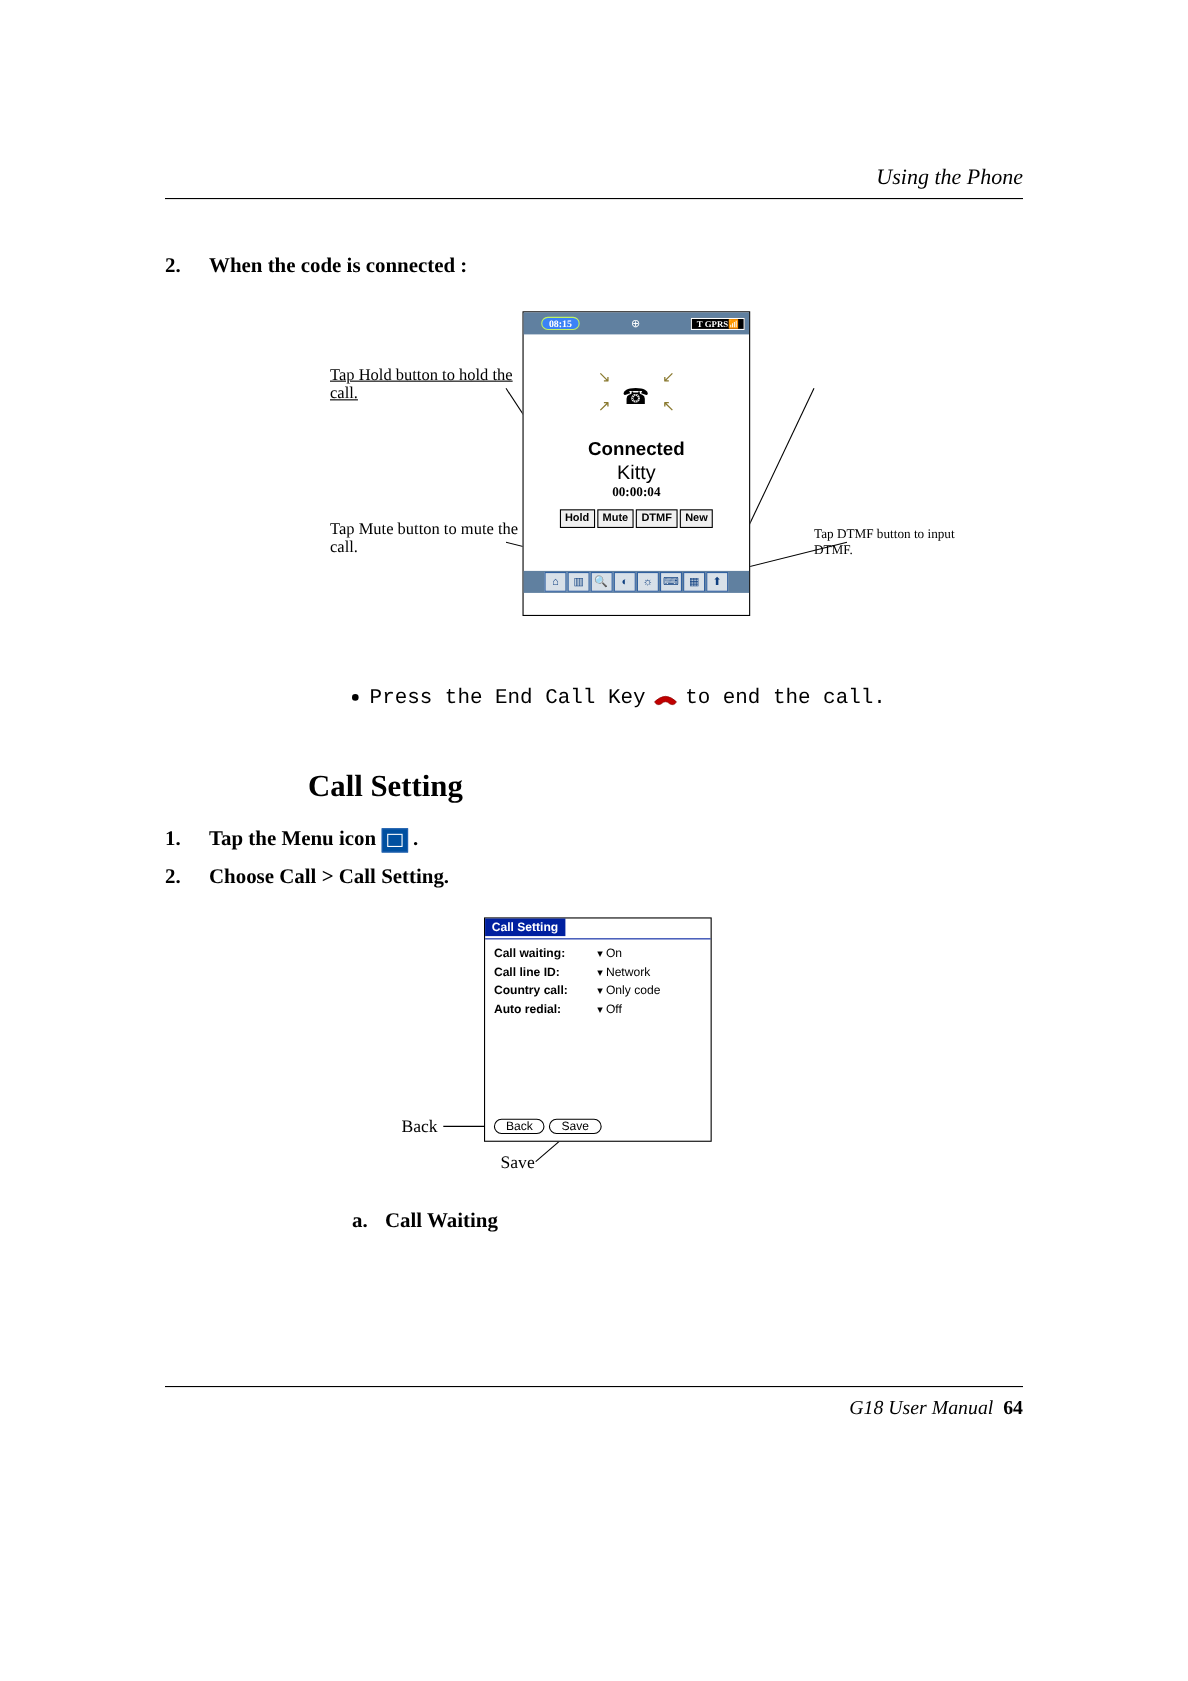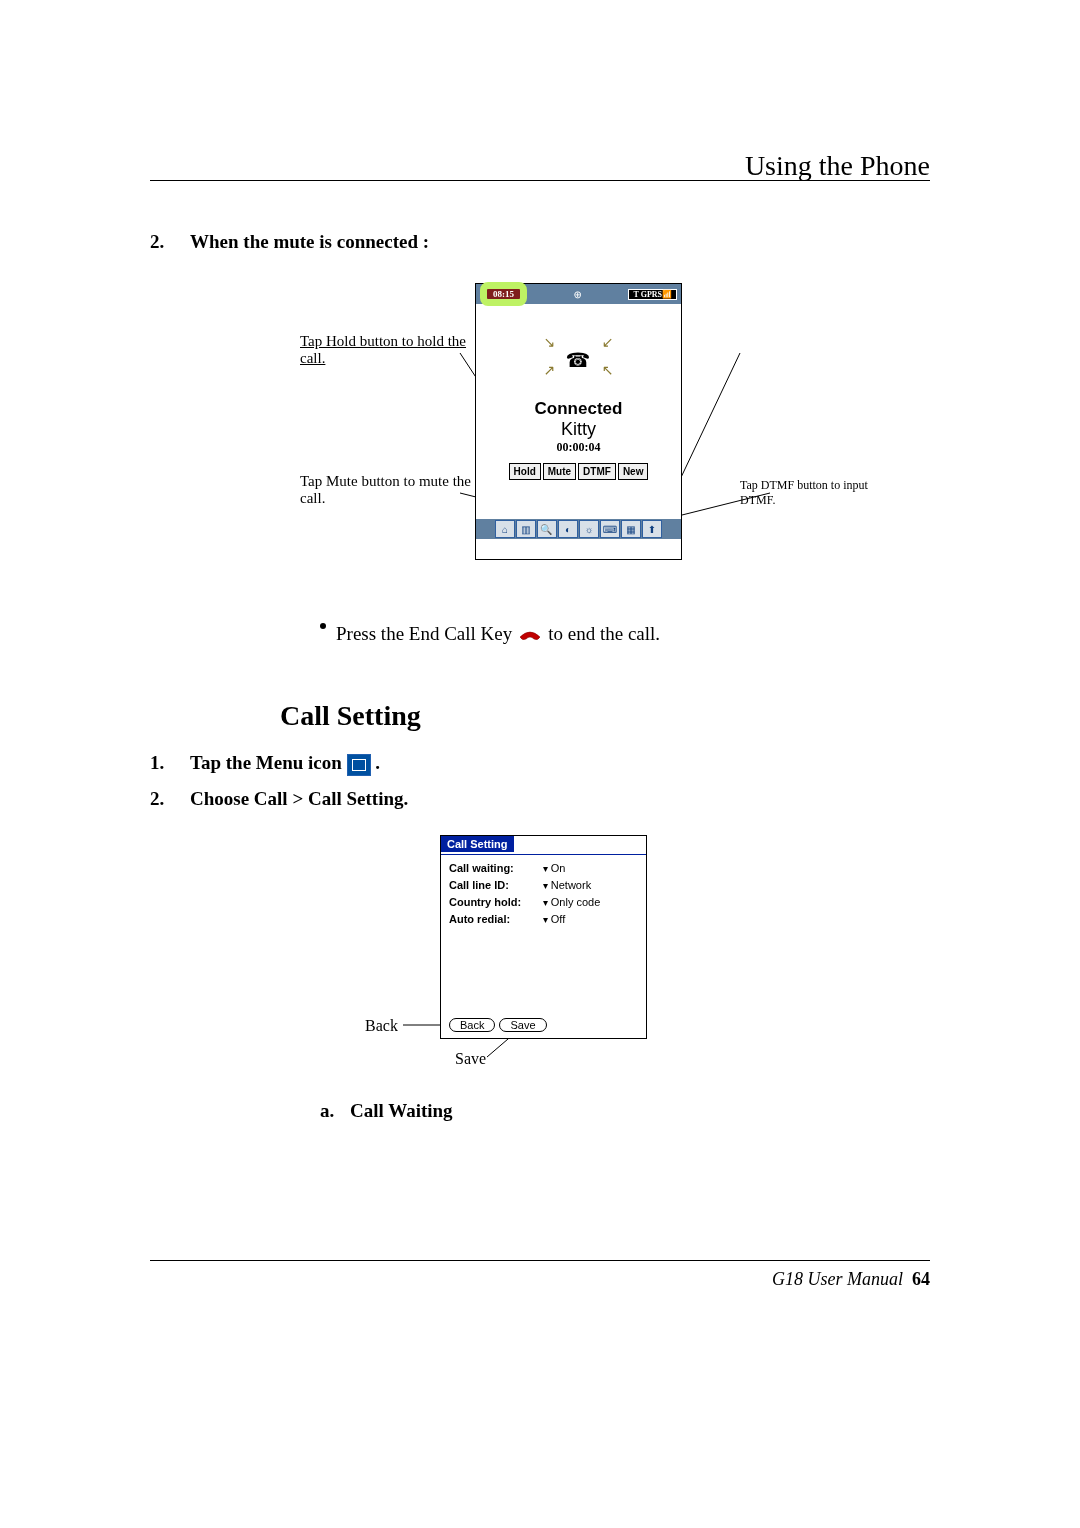--- a/index.html
+++ b/index.html
@@ -21,21 +21,22 @@
   }
   .header-line {
     border-bottom: 1px solid #000;
     height: 30px;
     position: relative;
   }
   .header-title {
     position: absolute;
     right: 0;
     top: 0;
-    font-size: 28px;
+    font-style: italic;
+    font-size: 20px;
     text-align: center;
   }
   .section-num {
     font-weight: bold;
     font-size: 19px;
   }
   .section-title {
     font-weight: bold;
     font-size: 19px;
   }
@@ -94,26 +95,27 @@
     background: #6080a0;
     height: 20px;
     display: flex;
     align-items: center;
     justify-content: space-between;
     padding: 0 4px;
     font-size: 10px;
     color: #fff;
   }
   .ss1-top .pill {
-    background: #7f1d1d;
-    border: 7px solid #bef264;
+    background: #3b82f6;
+    border: 1px solid #bef264;
     border-radius: 8px;
     padding: 0 6px;
     font-size: 9px;
     font-weight: bold;
+    margin-left: 12px;
   }
   .ss1-top .gprs {
     background: #000000;
     border: 1px solid #fff;
     padding: 0 4px;
     font-size: 8px;
     font-weight: bold;
   }
   .ss1-body {
     height: 215px;
@@ -192,21 +194,22 @@
     top: 0;
     width: 100%;
     height: 100%;
     pointer-events: none;
   }
   .bullet-row {
     margin-top: 10px;
     margin-left: 170px;
     font-size: 19px;
     display: flex;
-    align-items: flex-start;
+    align-items: center;
+    font-family: Liberation Mono, monospace;
   }
   .bullet-row .dot {
     width: 6px;
     height: 6px;
     background: #000;
     border-radius: 50%;
     margin-right: 10px;
   }
   .endcall-icon {
     display: inline-block;
@@ -366,21 +369,21 @@
 </head>
 <body>
 
 <div class="page">
   <div class="header-line">
     <div class="header-title">Using the Phone</div>
   </div>
 
   <div class="row">
     <div class="num section-num">2.</div>
-    <div class="section-title">When the mute is connected :</div>
+    <div class="section-title">When the code is connected :</div>
   </div>
 
   <div class="callout-area">
     <svg class="callout-lines">
       <line x1="310" y1="70" x2="425" y2="245" stroke="#000" stroke-width="1"></line>
       <line x1="310" y1="210" x2="450" y2="245" stroke="#000" stroke-width="1"></line>
       <line x1="590" y1="70" x2="507" y2="245" stroke="#000" stroke-width="1"></line>
       <line x1="620" y1="210" x2="480" y2="245" stroke="#000" stroke-width="1"></line>
     </svg>
 
@@ -461,21 +464,21 @@
       <div class="ss2-body">
         <div class="ss2-row">
           <div class="ss2-label">Call waiting:</div>
           <div class="ss2-value">On</div>
         </div>
         <div class="ss2-row">
           <div class="ss2-label">Call line ID:</div>
           <div class="ss2-value">Network</div>
         </div>
         <div class="ss2-row">
-          <div class="ss2-label">Country hold:</div>
+          <div class="ss2-label">Country call:</div>
           <div class="ss2-value">Only code</div>
         </div>
         <div class="ss2-row">
           <div class="ss2-label">Auto redial:</div>
           <div class="ss2-value">Off</div>
         </div>
       </div>
       <div class="ss2-btns">
         <div class="ss2-btn">Back</div>
         <div class="ss2-btn">Save</div>

